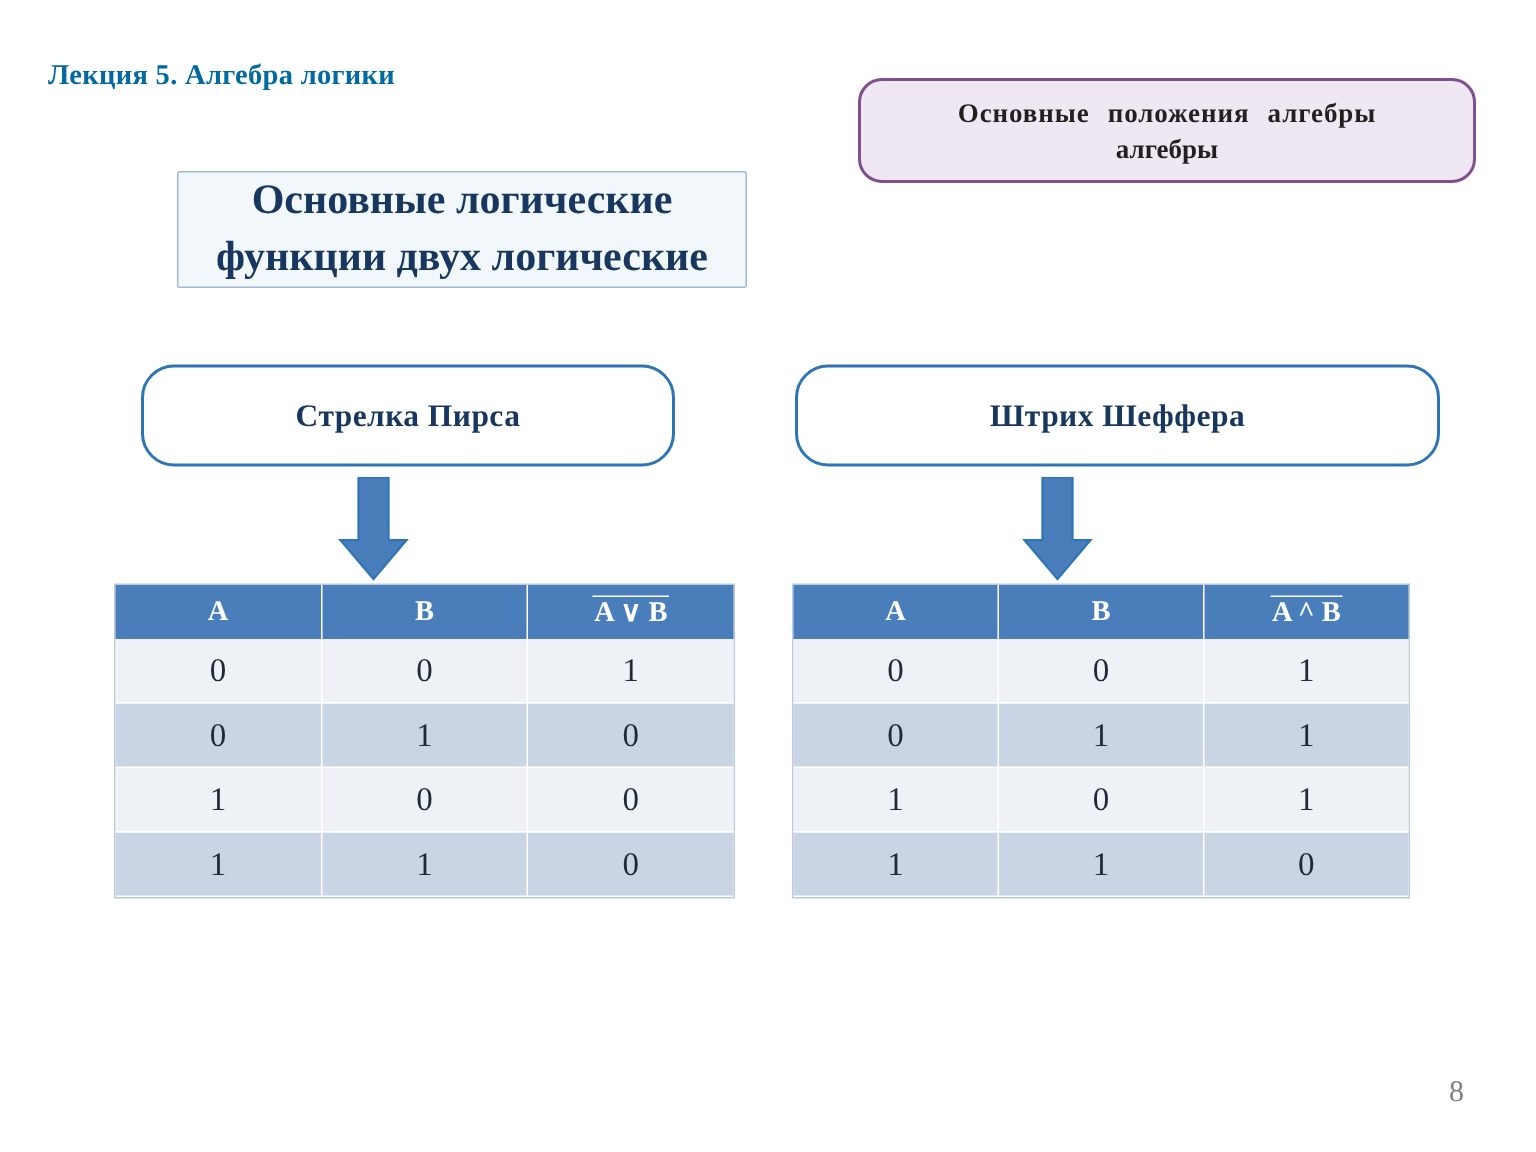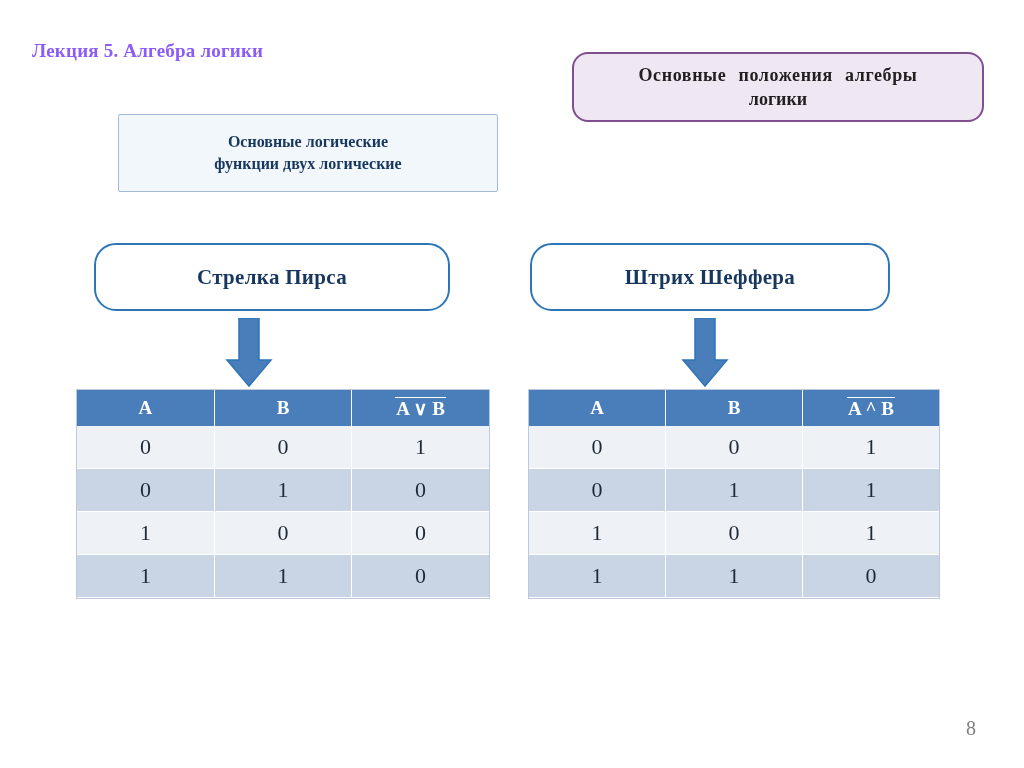--- a/index.html
+++ b/index.html
@@ -17,21 +17,21 @@
   }
 
   
   .slide-title {
     position: absolute;
     left: 32px;
     top: 40px;
     font-family: "Liberation Serif", serif;
     font-size: 19px;
     font-weight: bold;
-    color: #8b5cf6;
+    color: #0369a1;
     letter-spacing: 0.2px;
   }
 
   
   .callout {
     position: absolute;
     box-sizing: border-box;
     display: flex;
     align-items: center;
     justify-content: center;
@@ -63,41 +63,41 @@
 
   .callout-left {
     left: 118px;
     top: 114px;
     width: 380px;
     height: 78px;
     border: 1px solid #9fb9d6;
     border-radius: 2px;
     background: #f2f7fc;
     color: #17375e;
-    font-size: 16px;
+    font-size: 28px;
     padding: 4px 10px;
   }
 
   
   .op-box {
     position: absolute;
     box-sizing: border-box;
     display: flex;
     align-items: center;
     justify-content: center;
     border: 2px solid #2e75b6;
     border-radius: 22px;
     background: #ffffff;
     color: #17375e;
     font-size: 21px;
     font-weight: bold;
     letter-spacing: 0.3px;
   }
   .op-box-left  { left: 94px;  top: 243px; width: 356px; height: 68px; }
-  .op-box-right { left: 530px; top: 243px; width: 360px; height: 68px; }
+  .op-box-right { left: 530px; top: 243px; width: 430px; height: 68px; }
 
   
   .arrow {
     position: absolute;
     width: 48px;
     height: 72px;
   }
 
   
   .table-wrap {
@@ -155,21 +155,21 @@
   }
 </style>
 </head>
 <body>
 
 <div class="slide-title">Лекция 5. Алгебра логики</div>
 
 <div class="callout callout-right">
   <div class="inner">
     <span class="line1">Основные положения алгебры</span>
-    <span>логики</span>
+    <span>алгебры</span>
   </div>
 </div>
 
 <div class="callout callout-left">
   <div class="inner">
     <span style="display:block">Основные логические</span>
     <span>функции двух логические</span>
   </div>
 </div>
 

